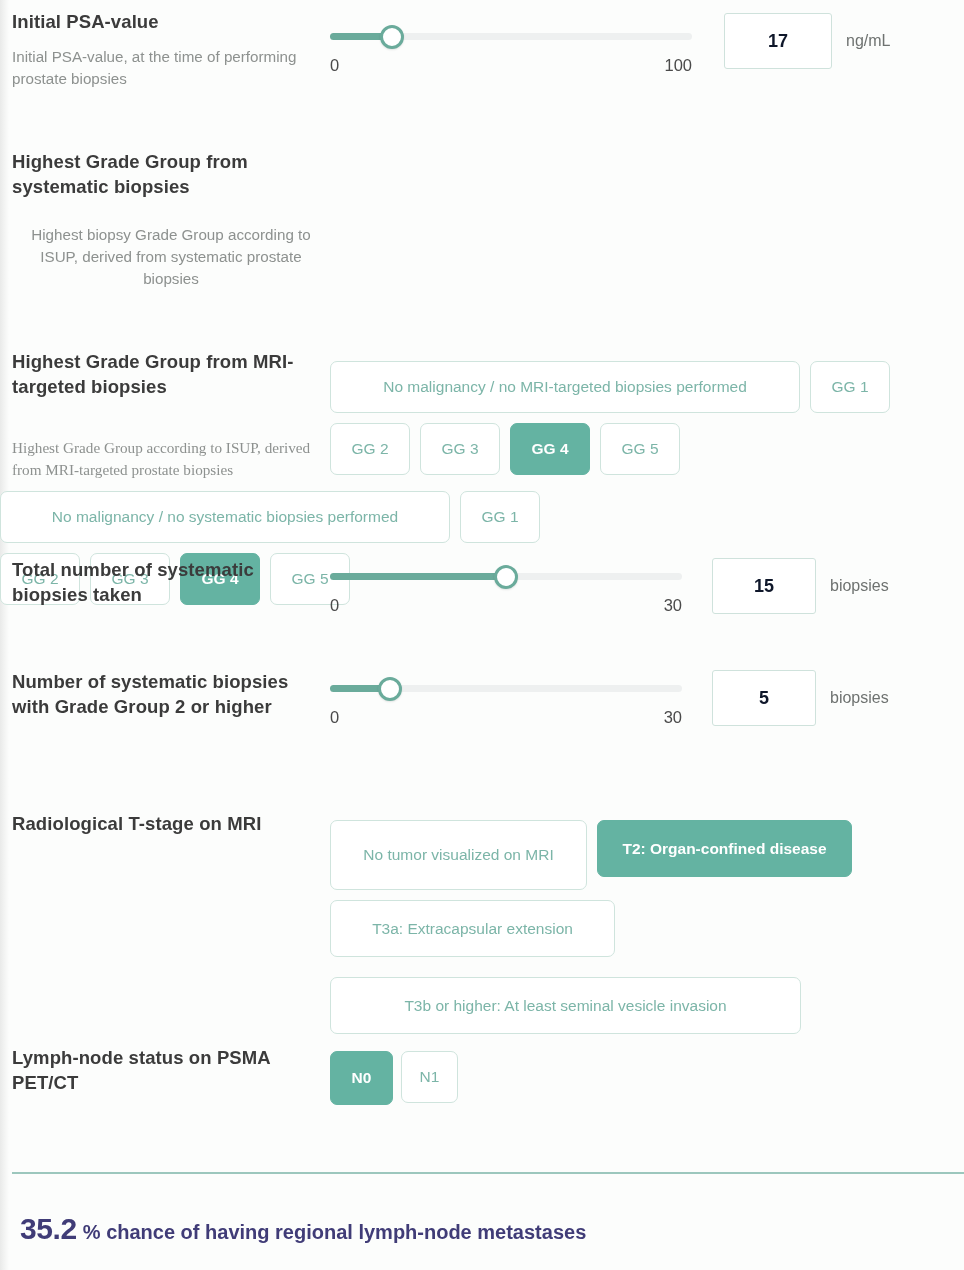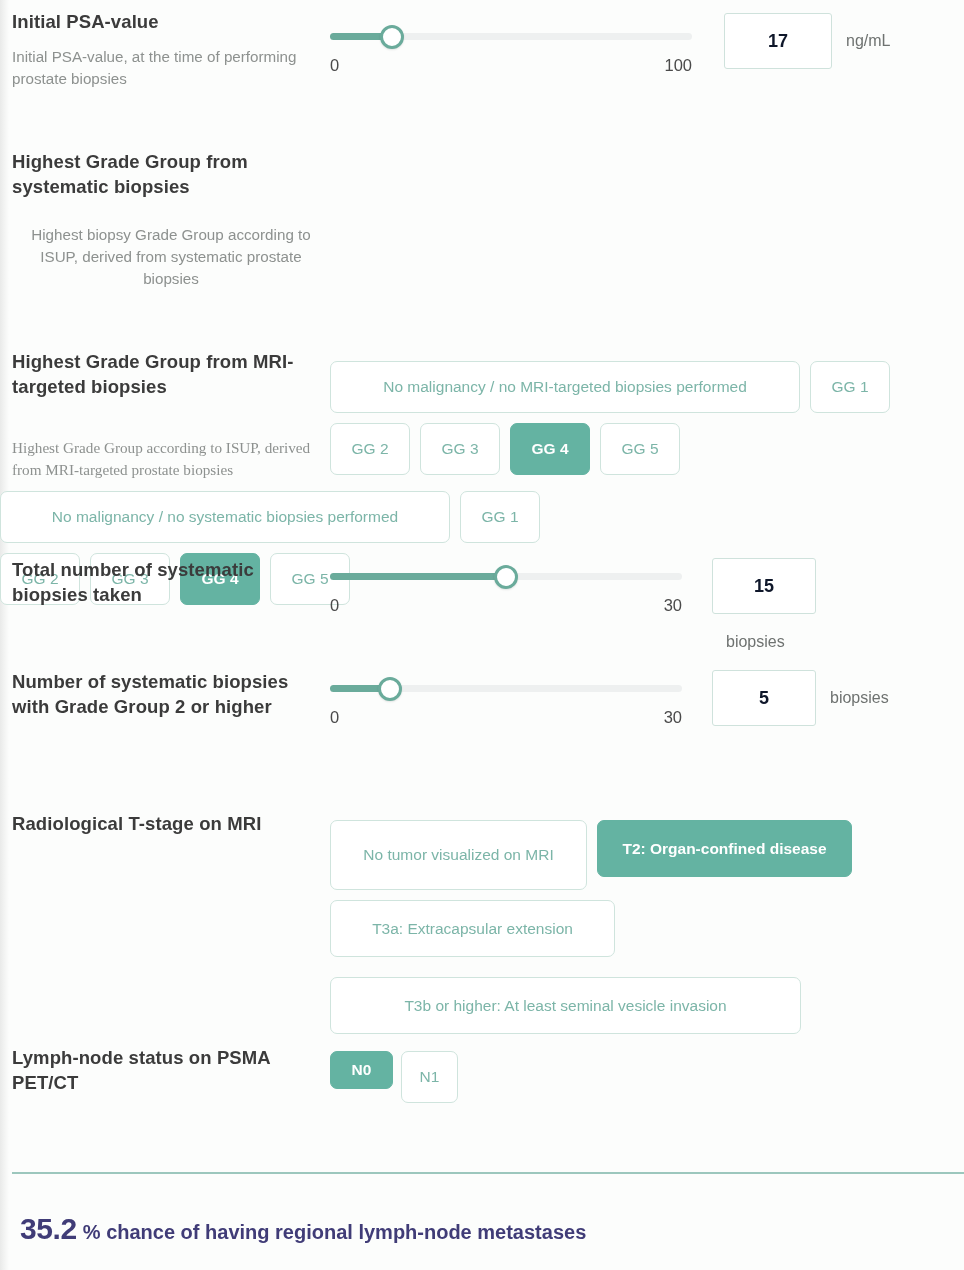--- a/index.html
+++ b/index.html
@@ -207,21 +207,21 @@
         <div class="slider-track">
           <div class="slider-fill" style="width:50%;"></div>
           <div class="slider-thumb" style="left:50%;"></div>
         </div>
         <div class="slider-ticks">
           <span>0</span>
           <span>30</span>
         </div>
       </div>
     </div>
-    <div style="display:flex; padding-top:0; margin-left:30px;flex-direction:column;">
+    <div style="display:flex; padding-top:0; margin-left:30px;">
       <div class="value-box" style="width:104px;">15</div>
       <div class="unit">biopsies</div>
     </div>
   </div>
 
   <div class="row" style="left:0; top:670px;">
     <div class="label-col">
       <div class="field-label">Number of systematic biopsies with Grade Group 2 or higher</div>
     </div>
     <div style="padding-top:2px;">
@@ -252,21 +252,21 @@
       <div class="choice" style="width:285px; height:57px;">T3a: Extracapsular extension</div>
       <div class="choice" style="width:471px; height:57px; margin-top:10px;">T3b or higher: At least seminal vesicle invasion</div>
     </div>
   </div>
 
   <div class="row" style="left:0; top:1046px;">
     <div class="label-col">
       <div class="field-label">Lymph-node status on PSMA PET/CT</div>
     </div>
     <div class="choices" style="padding-top:5px; width:240px; gap:8px;">
-      <div class="choice selected" style="width:63px; height:38px; padding:9px;">N0</div>
+      <div class="choice selected" style="width:63px; height:54px; padding:9px;">N0</div>
       <div class="choice" style="width:57px; height:52px; padding:0;">N1</div>
     </div>
   </div>
 
   <div class="divider"></div>
 
   <div class="result">
     <span class="num">35.2</span><span class="txt">% chance of having regional lymph-node metastases</span>
   </div>
 

